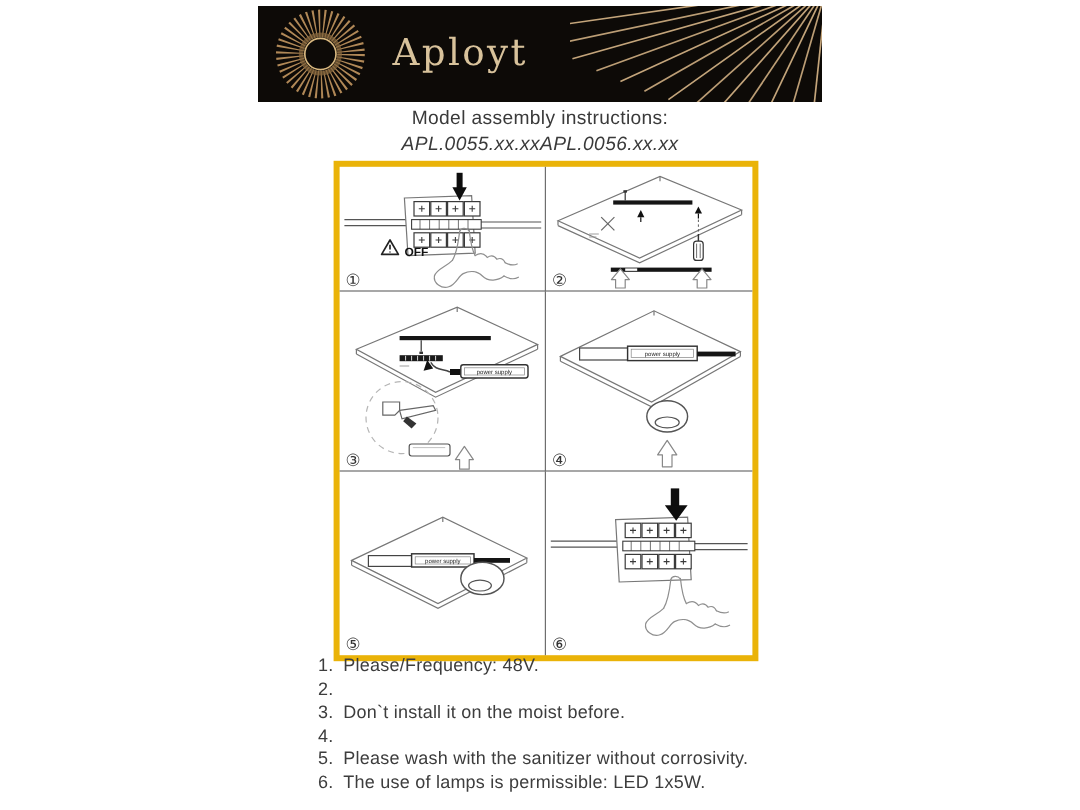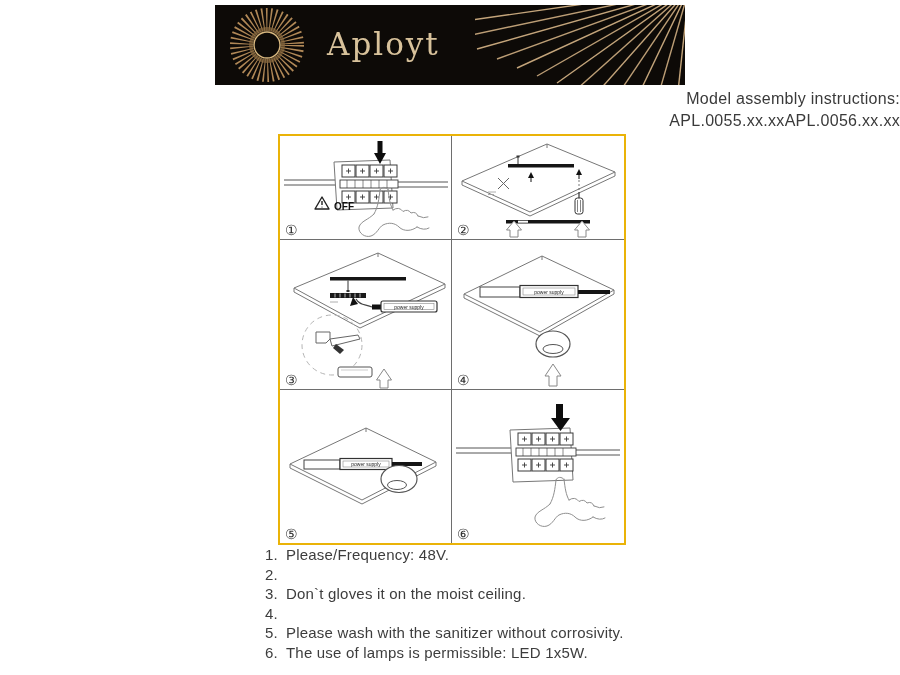--- a/index.html
+++ b/index.html
@@ -6,29 +6,29 @@
   .page{position:relative;width:900px;height:675px;background:#fff;overflow:hidden;
         font-family:"Liberation Sans",sans-serif;}
   
   .banner{position:absolute;left:215px;top:5px;width:470px;height:80px;background:#0d0a07;}
   .banner .sunburst{position:absolute;left:6px;top:0;}
   .banner .brand{position:absolute;left:112px;top:50%;transform:translateY(-52%);
                  font-family:"DejaVu Serif","Liberation Serif",serif;
                  font-size:31px;font-weight:400;letter-spacing:2px;color:#d8c29b;}
   .banner .rays{position:absolute;right:0;top:0;}
   
-  .title-block{position:absolute;left:0;top:90px;width:900px;text-align:right;color:#3a3a3a;}
+  .title-block{position:absolute;left:0;top:90px;width:900px;text-align:center;color:#3a3a3a;}
   .title-line1{font-size:16px;letter-spacing:.3px;}
   .title-line2{font-size:16px;letter-spacing:.3px;margin-top:4px;}
-  .title-line2 .model{display:inline-block;}
+  .title-line2 .model{display:inline-block;font-style:italic;}
   .title-line2 .model + .model{}
   
   .grid{position:absolute;left:278px;top:134px;display:grid;
         grid-template-columns:172px 172px;grid-template-rows:104px 150px 153px;
-        border:2px solid #eab308;background:#fff;}
+        border:5px solid #eab308;background:#fff;}
   .panel{position:relative;}
   .panel.col1{border-right:1px solid #6e6e6e;}
   .panel.row1,.panel.row2{border-bottom:1px solid #6e6e6e;}
   .panel svg{position:absolute;inset:0;}
   .step-num{position:absolute;left:5px;bottom:2px;font-size:14px;color:#333;line-height:1;}
   
   .notes{position:absolute;left:256px;top:545px;color:#3d3d3d;}
   .note-row{display:flex;font-size:15px;line-height:19.6px;letter-spacing:.2px;}
   .note-num{width:22px;text-align:right;margin-right:8px;}
 </style>
@@ -358,21 +358,21 @@
   <div class="notes">
     <div class="note-row">
       <span class="note-num">1.</span>
       <span class="note-text">Please/Frequency: 48V.</span>
     </div>
     <div class="note-row">
       <span class="note-num">2.</span>
     </div>
     <div class="note-row">
       <span class="note-num">3.</span>
-      <span class="note-text">Don`t gloves it on the moist ceiling.</span>
+      <span class="note-text">Don`t install it on the moist before.</span>
     </div>
     <div class="note-row">
       <span class="note-num">4.</span>
     </div>
     <div class="note-row">
       <span class="note-num">5.</span>
       <span class="note-text">Please wash with the sanitizer without corrosivity.</span>
     </div>
     <div class="note-row">
       <span class="note-num">6.</span>

